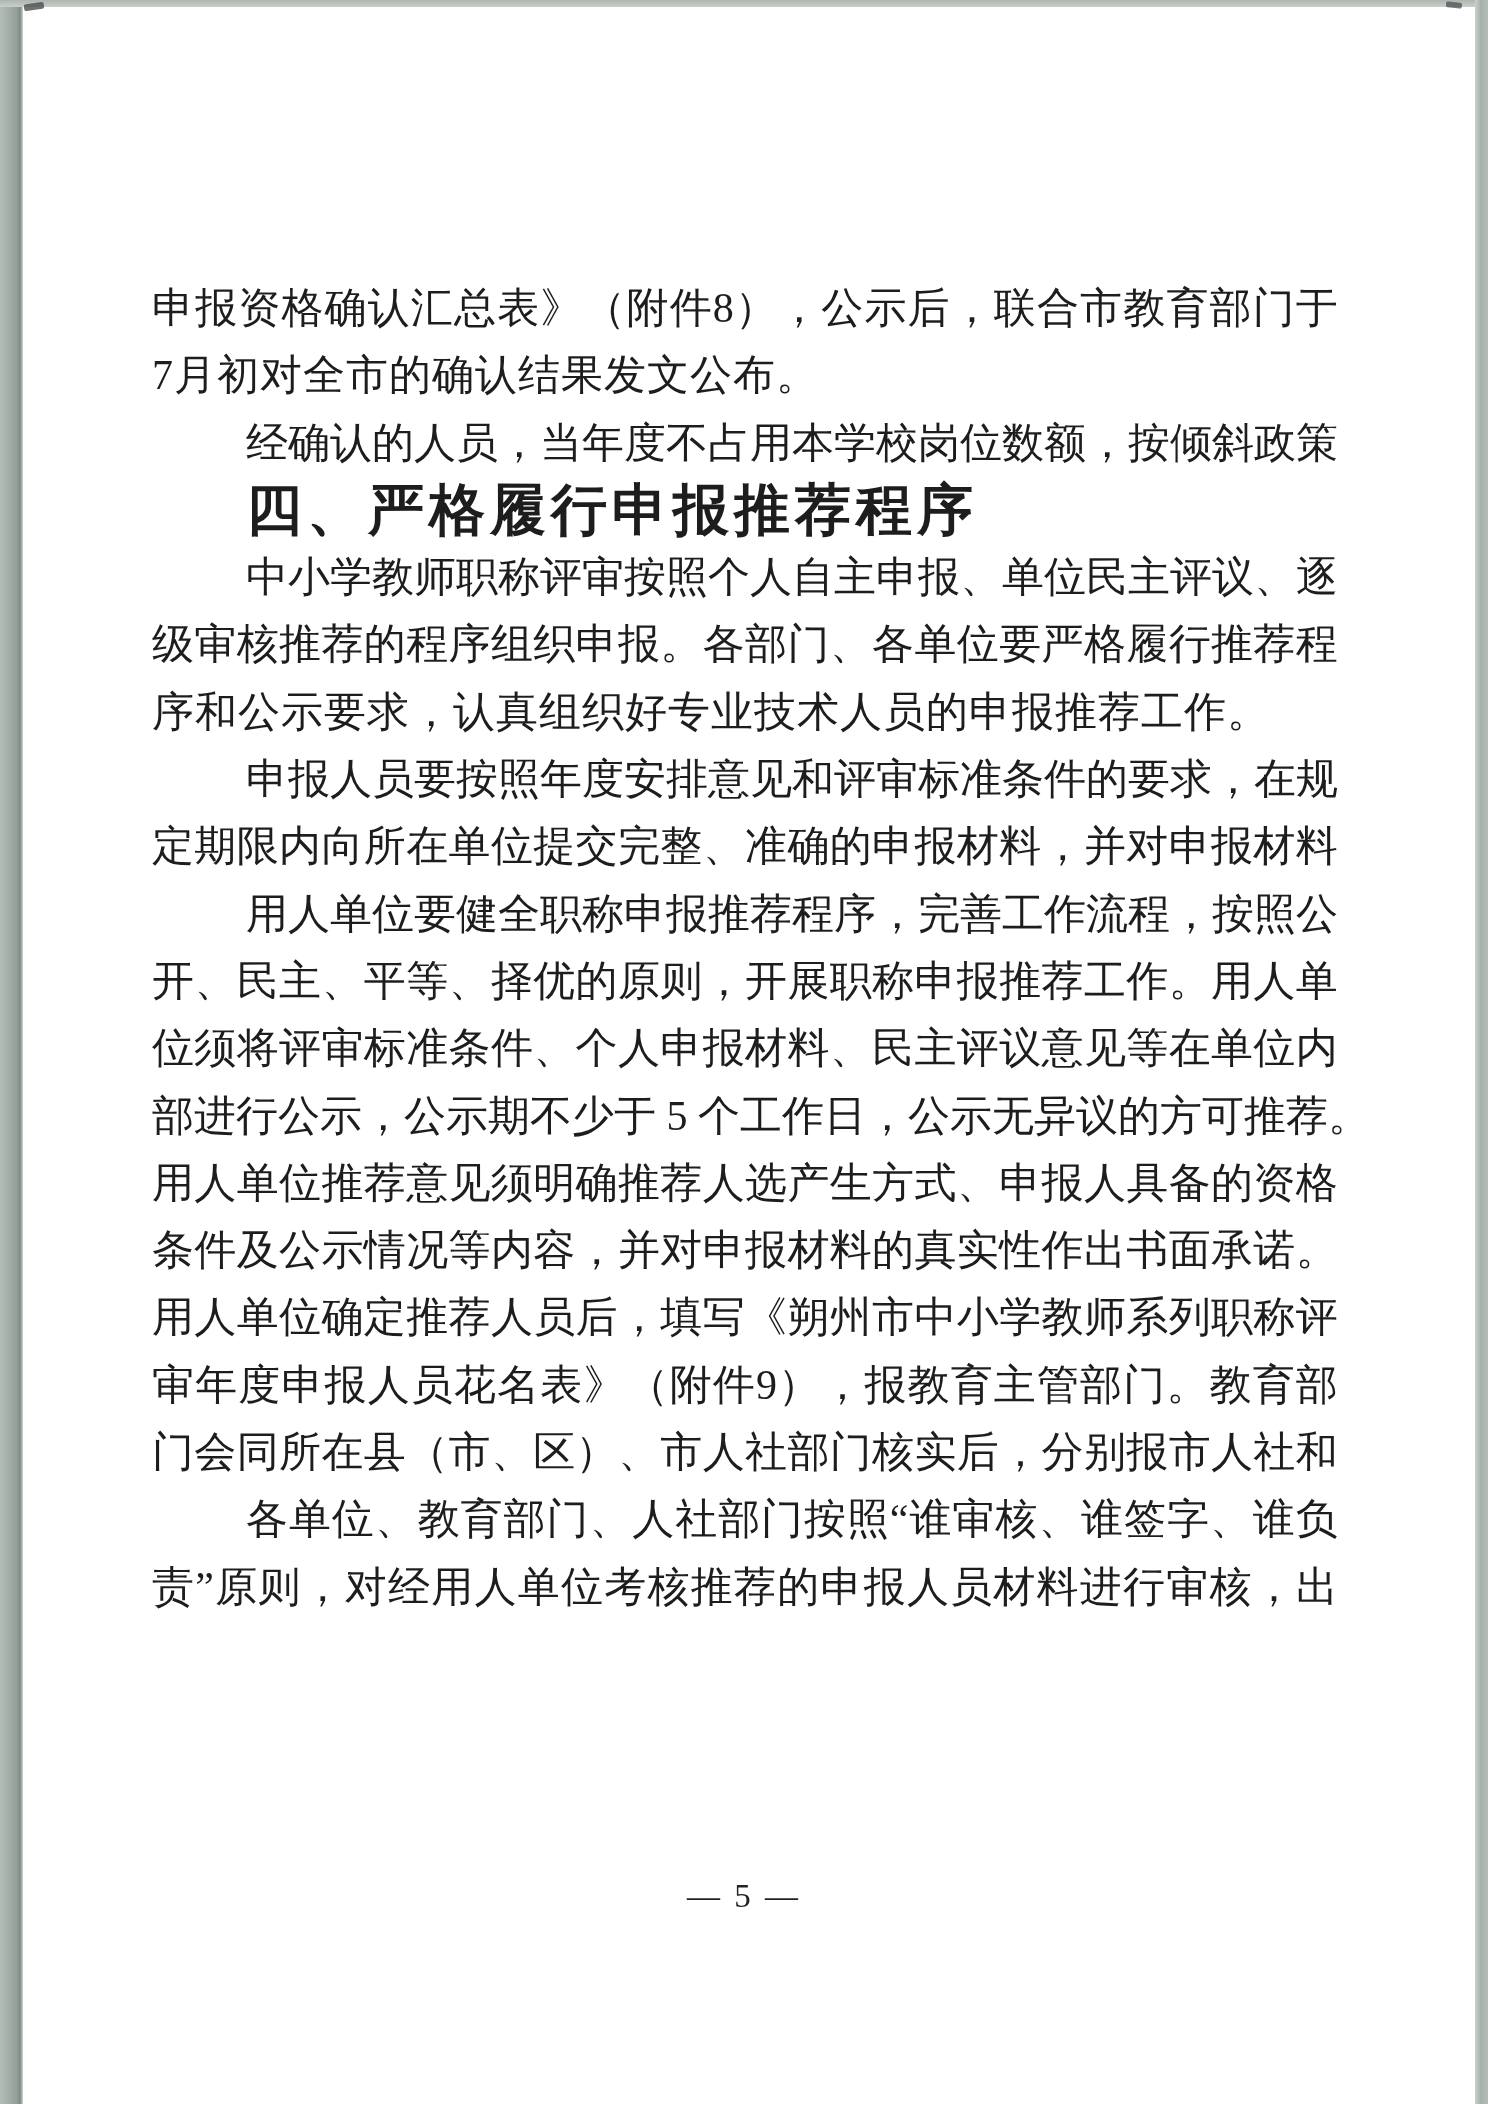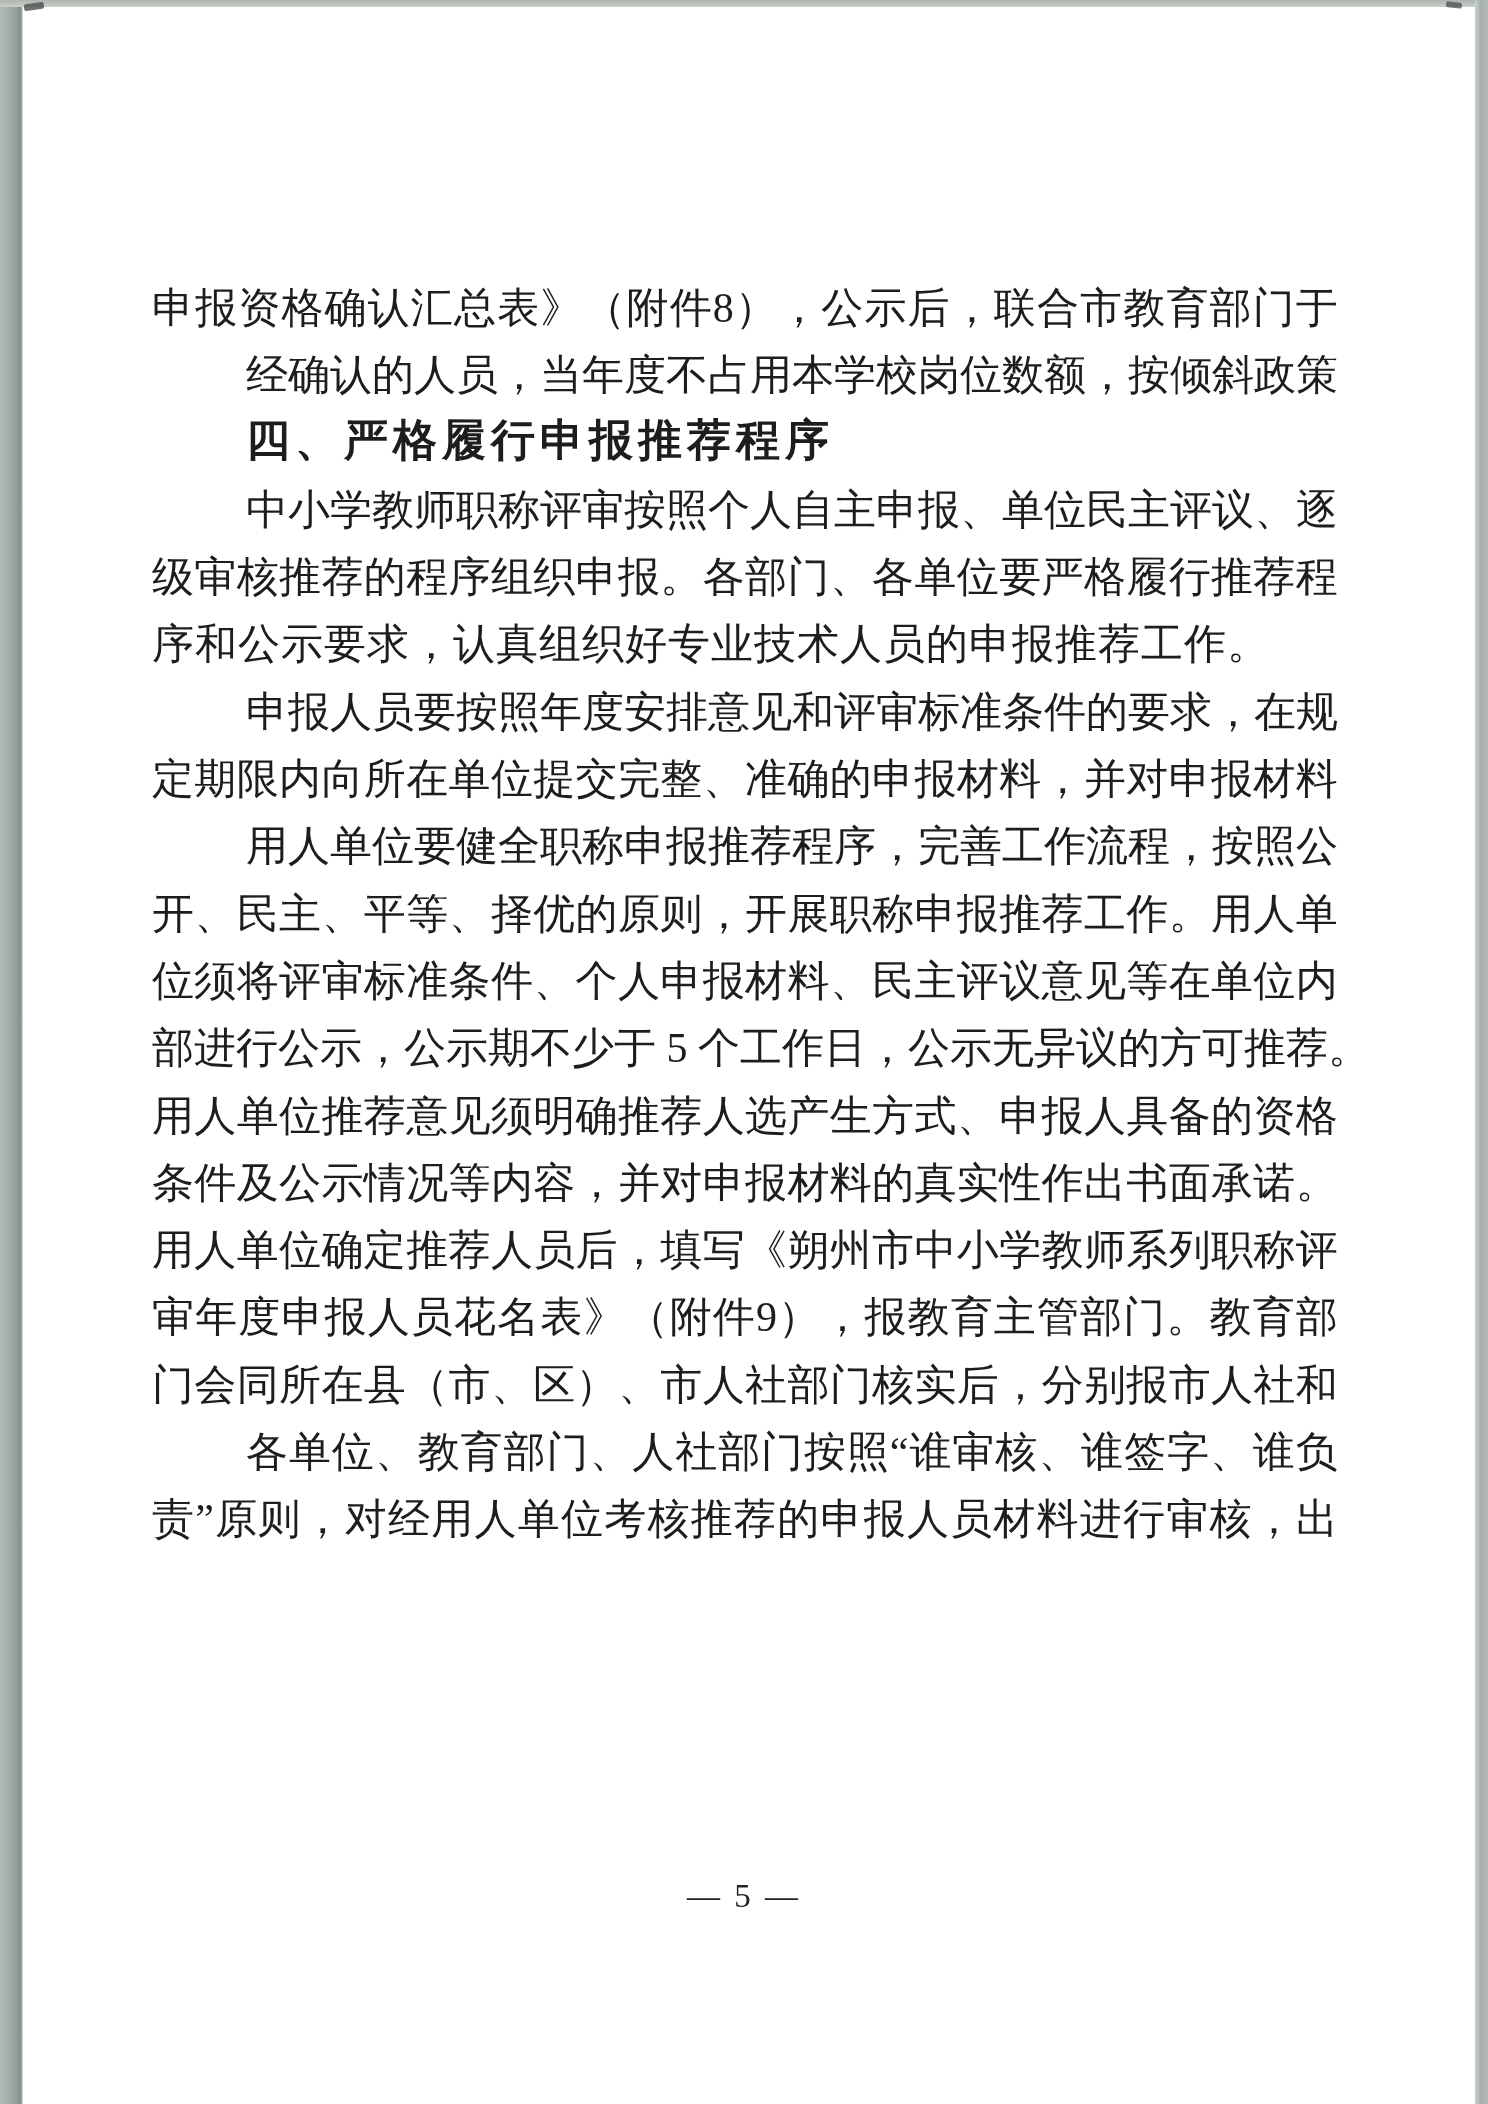--- a/index.html
+++ b/index.html
@@ -37,22 +37,22 @@
     height: 67.3px; line-height: 67.3px;
     font-size: 42px; letter-spacing: 1px;
     white-space: nowrap;
   }
   .line.justify {
     display: flex; justify-content: space-between; align-items: center;
     letter-spacing: 0;
   }
   .line.indent { padding-left: 94px; }
   .line.heading {
-    font-family: Liberation Mono, monospace;
-    font-weight: 700; font-size: 44px; letter-spacing: 5px;
+    font-family: Liberation Serif, serif;
+    font-weight: 700; font-size: 56px; letter-spacing: 5px;
   }
   .page-number {
     position: absolute; left: 0; top: 1878px; width: 100%;
     text-align: center; font-size: 33px; letter-spacing: 3px; color: #222222;
   }
 </style>
 </head>
 <body>
 
 <div class="edge-left"></div>
@@ -85,20 +85,21 @@
       <span>，</span>
       <span>联</span>
       <span>合</span>
       <span>市</span>
       <span>教</span>
       <span>育</span>
       <span>部</span>
       <span>门</span>
       <span>于</span>
     </div>
+  <div class="line">7月初对全市的确认结果发文公布。</div>
   <div class="line indent justify">
       <span>经</span>
       <span>确</span>
       <span>认</span>
       <span>的</span>
       <span>人</span>
       <span>员</span>
       <span>，</span>
       <span>当</span>
       <span>年</span>

